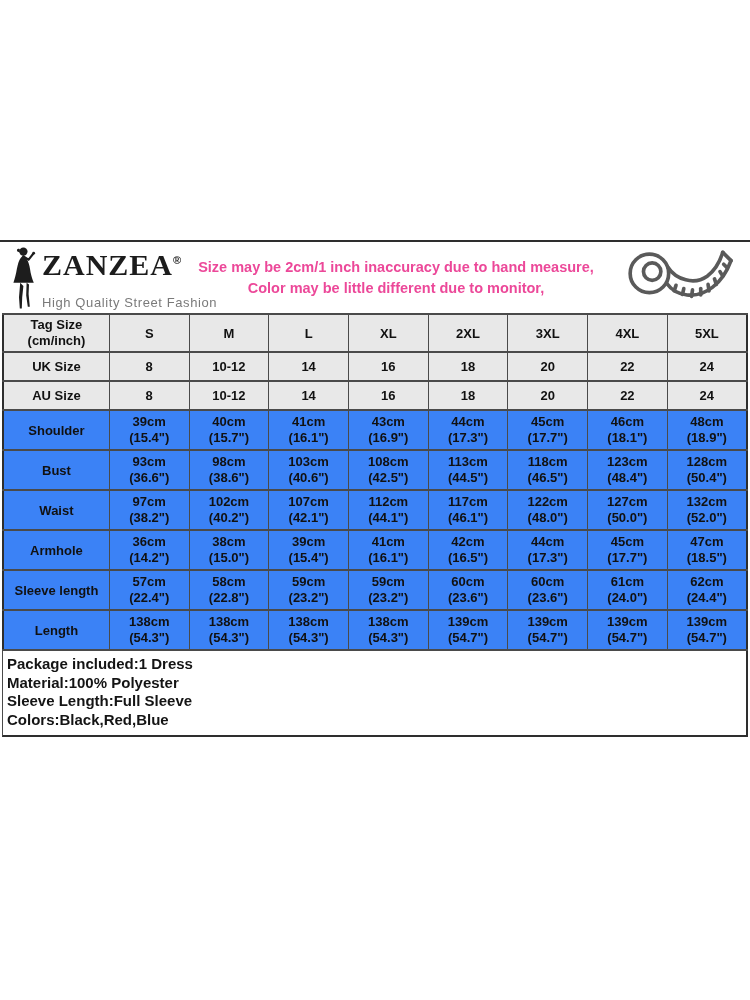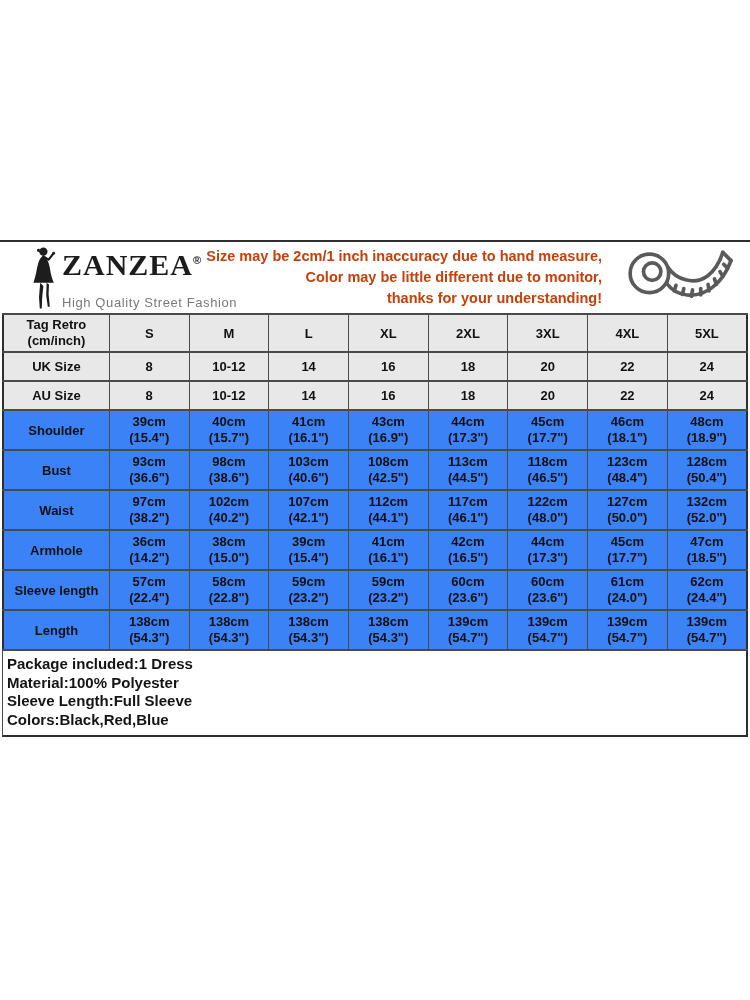--- a/index.html
+++ b/index.html
@@ -16,21 +16,21 @@
   .top-header {
     border-top: 2px solid #2e2e2e;
     height: 71px;
     display: flex;
     align-items: center;
   }
   .brand-logo {
     width: 190px;
     display: flex;
     align-items: flex-start;
-    padding-left: 30px;
+    padding-left: 10px;
     box-sizing: border-box;
   }
   .figure-wrap { width: 30px; height: 64px; flex: 0 0 auto; }
   .brand-text { margin-left: 2px; }
   .brand-name {
     font-family: "Liberation Serif", serif;
     font-weight: bold;
     font-size: 30px;
     line-height: 28px;
     letter-spacing: 1px;
@@ -40,25 +40,25 @@
   .registered { font-size: 11px; vertical-align: super; font-family: "Liberation Sans", sans-serif; }
   .brand-tagline {
     font-size: 13px;
     color: #7a7a7a;
     letter-spacing: 0.6px;
     margin-top: 16px;
     white-space: nowrap;
   }
   .disclaimer {
     flex: 1;
-    text-align: right;
+    text-align: center;
     font-weight: bold;
     font-size: 14.5px;
     line-height: 21px;
-    color: #c2410c;
+    color: #ec4899;
   }
   .tape-wrap { width: 148px; display: flex; justify-content: center; }
 
   
   table.size-table {
     width: 746px;
     margin-left: 2px;
     border-collapse: collapse;
     table-layout: fixed;
     border: 2px solid #2e2e2e;
@@ -123,21 +123,20 @@
         </div>
         <div class="brand-text">
           <div class="brand-name"><span>ZANZEA</span><span class="registered">®</span></div>
           <div class="brand-tagline">High Quality Street Fashion</div>
         </div>
       </div>
 
       <div class="disclaimer">
         <div class="disc-line">Size may be 2cm/1 inch inaccuracy due to hand measure,</div>
         <div class="disc-line">Color may be little different due to monitor,</div>
-        <div class="disc-line">thanks for your understanding!</div>
       </div>
 
       <div class="tape-wrap">
         <svg viewBox="0 0 132 72" width="126" height="66" aria-hidden="true">
           <g fill="none" stroke="#5a5a5a" stroke-width="4" stroke-linecap="round" stroke-linejoin="round">
             <circle cx="37" cy="31" r="21"></circle>
             <circle cx="40" cy="29" r="9.5"></circle>
             <path d="M56 42 C 66 56, 88 60, 106 46 C 115 39, 122 28, 126 17"></path>
             <path d="M57 24 C 66 38, 86 44, 100 34 C 108 28, 114 18, 117 8"></path>
             <path d="M126 17 L117 8"></path>
@@ -162,21 +161,21 @@
           <col>
           <col>
           <col>
           <col>
           <col>
           <col>
       </colgroup>
       <tbody>
           <tr class="size-row first">
             <td class="label-cell">
-              <div class="cell-line">Tag Retro</div>
+              <div class="cell-line">Tag Size</div>
               <div class="cell-line">(cm/inch)</div>
             </td>
             <td>S</td>
             <td>M</td>
             <td>L</td>
             <td>XL</td>
             <td>2XL</td>
             <td>3XL</td>
             <td>4XL</td>
             <td>5XL</td>

